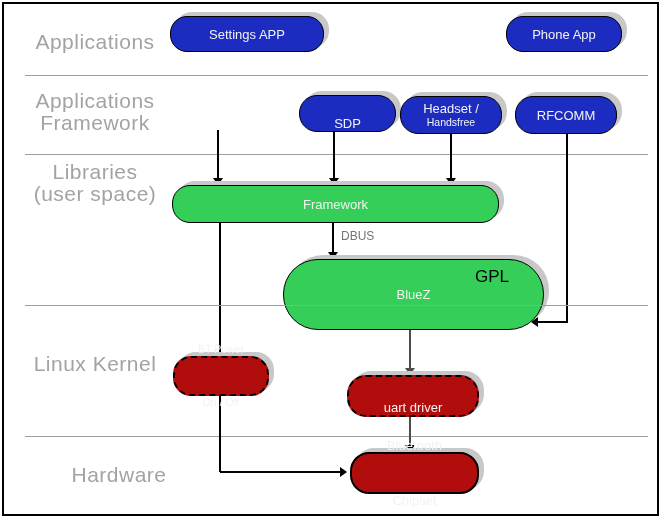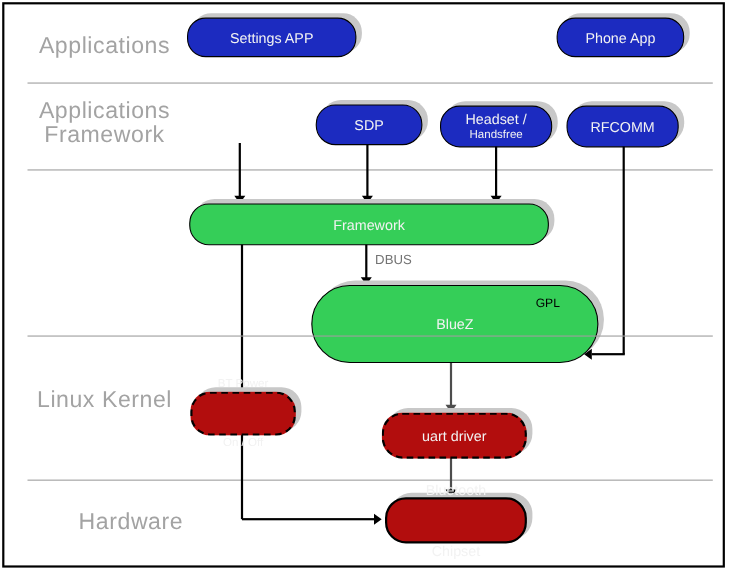--- a/index.html
+++ b/index.html
@@ -20,40 +20,44 @@
   .small{font-size:10.5px;line-height:13px;}
   .vline,.hline{position:absolute;background:var(--line);z-index:1;}
   .vline{width:2px;} .hline{height:2px;}
   .grayline{background:var(--gray_line);}
   .arrow{position:absolute;width:0;height:0;z-index:1;}
   .arrow.down{border-left:5px solid transparent;border-right:5px solid transparent;border-top:7px solid var(--line);}
   .arrow.down.gray{border-top-color:var(--gray_line);}
   .arrow.right{border-top:5px solid transparent;border-bottom:5px solid transparent;border-left:7px solid var(--line);}
   .arrow.left{border-top:5px solid transparent;border-bottom:5px solid transparent;border-right:7px solid var(--line);}
   .float-label{position:absolute;color:#737373;font-size:12px;z-index:2;}
-  .gpl{position:absolute;right:34px;top:9px;color:#000;font-size:11px;margin-left:37px;}
+  .gpl{position:absolute;right:34px;top:9px;color:#000;font-size:17px;margin-left:37px;}
   .topline{z-index:3;}
 </style>
 </head>
 <body>
 
 <div class="canvas">
   <div class="frame"></div>
 
   <div class="divider" style="top:75px;"></div>
   <div class="divider" style="top:154px;"></div>
   <div class="divider topline" style="top:305px;"></div>
   <div class="divider" style="top:436px;"></div>
 
   <div class="layer-label" style="top:31px;">
     <div>Applications</div>
   </div>
   <div class="layer-label" style="top:90px;">
     <div>Applications</div>
     <div>Framework</div>
+  </div>
+  <div class="layer-label" style="top:161px;">
+    <div>Libraries</div>
+    <div>(user space)</div>
   </div>
   <div class="layer-label" style="top:353px;">
     <div>Linux Kernel</div>
   </div>
   <div class="layer-label" style="top:464px;margin-left:24px;">
     <div>Hardware</div>
   </div>
 
   <div class="vline" style="left:217px;top:130px;height:50px;"></div>
   <div class="vline" style="left:333px;top:130px;height:50px;"></div>
@@ -77,21 +81,21 @@
 
   <div class="float-label" style="left:341px;top:229px;">DBUS</div>
 
   <div class="pill blue" style="left:170px;top:16px;width:152px;height:34px;border-radius:17px;">
     <span>Settings APP</span>
   </div>
   <div class="pill blue" style="left:506px;top:16px;width:114px;height:34px;border-radius:17px;">
     <span>Phone App</span>
   </div>
 
-  <div class="pill blue" style="left:287px;top:95px;width:95px;height:35px;border-radius:18px;">
+  <div class="pill blue" style="left:299px;top:95px;width:95px;height:35px;border-radius:18px;justify-content:flex-end;">
     <span>SDP</span>
   </div>
   <div class="pill blue" style="left:400px;top:96px;width:100px;height:36px;border-radius:18px;">
     <span>Headset /</span>
     <span class="small">Handsfree</span>
   </div>
   <div class="pill blue" style="left:515px;top:96px;width:100px;height:36px;border-radius:18px;">
     <span>RFCOMM</span>
   </div>
 
@@ -100,21 +104,21 @@
   </div>
   <div class="pill green" style="left:283px;top:259px;width:259px;height:69px;border-radius:35px;">
     <span>BlueZ</span>
     <span class="gpl">GPL</span>
   </div>
 
   <div class="pill red dashed small" style="left:173px;top:356px;width:92px;height:36px;border-radius:18px;">
     <span>BT Power</span>
     <span>On / Off</span>
   </div>
-  <div class="pill red dashed" style="left:347px;top:375px;width:128px;height:38px;border-radius:19px;">
+  <div class="pill red dashed" style="left:347px;top:375px;width:128px;height:38px;border-radius:19px;justify-content:flex-end;">
     <span>uart driver</span>
   </div>
 
   <div class="pill red solid2" style="left:350px;top:452px;width:125px;height:38px;border-radius:19px;">
     <span>Bluetooth</span>
     <span>Chipset</span>
   </div>
 </div>
 
 </body></html>

